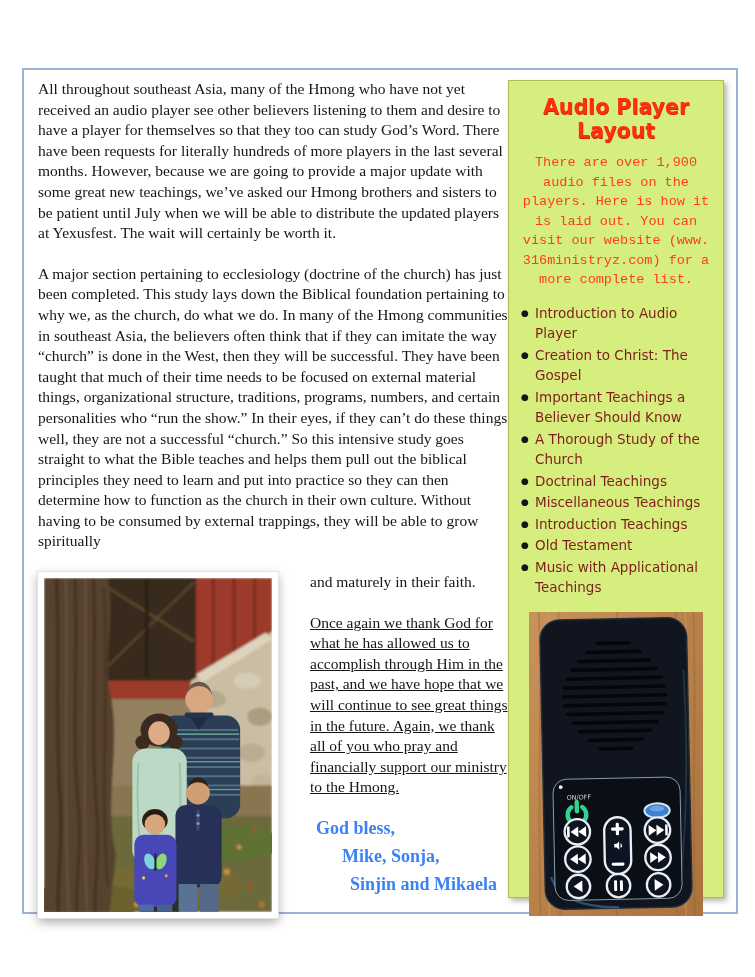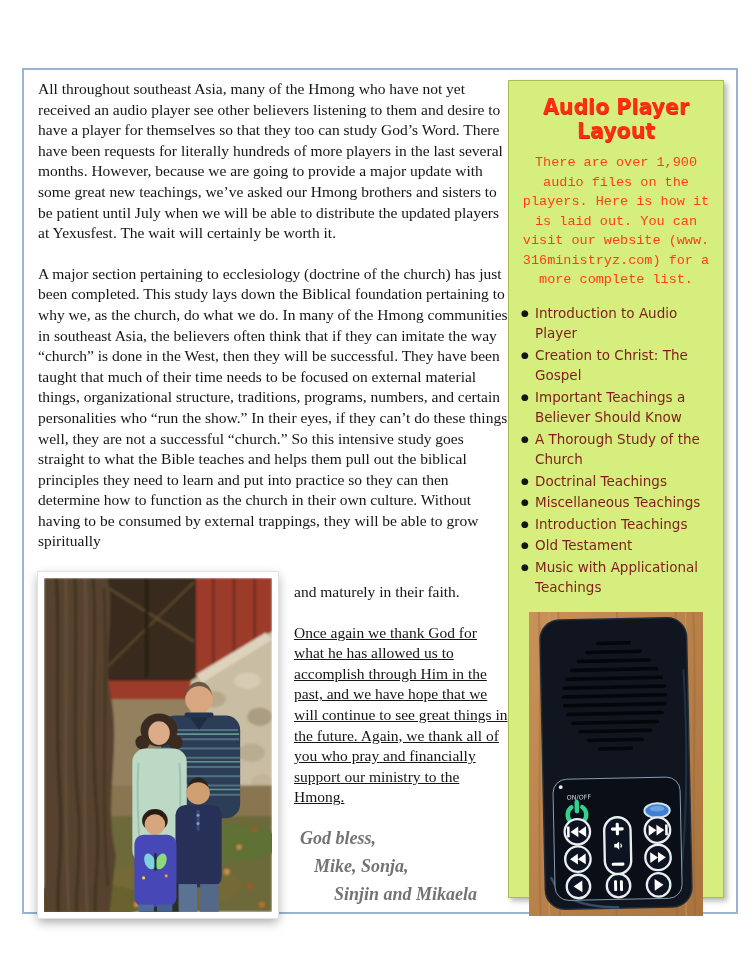--- a/index.html
+++ b/index.html
@@ -11,32 +11,32 @@
   .content-box {
     position:absolute; left:22px; top:68px; width:716px; height:846px;
     border:2px solid #9ab2d4; background:#ffffff;
   }
   
   .text-col {
     position:absolute; left:14px; top:9px; width:470px;
     font-size:15.5px; line-height:20.6px; color:#151515;
   }
   .text-col p { margin:0 0 20px 0; text-align:left; }
-  .wrap-row { display:flex; gap:16px; align-items:center; }
+  .wrap-row { display:flex; gap:32px; align-items:flex-start; }
   .family-photo {
     flex:none; width:240px; background:#ffffff; padding:6px;
     box-shadow:0 4px 10px rgba(0,0,0,0.35); outline:1px solid #e3e3e3;
   }
   .family-photo svg { display:block; width:100%; height:auto; }
   .right-sub { flex:1; padding-top:0; }
   .right-sub .cont { margin:0 0 20px 0; }
   .right-sub .thanks { margin:0 0 16px 0;text-decoration:underline; }
-  .signature { font-style:italic; font-weight:bold; font-size:18px; line-height:28px; color:#737373; }
+  .signature { font-weight:bold; font-size:18px; line-height:28px; color:#3b82f6; }
   .sig-1 { margin-left:6px; }
-  .sig-2 { margin-left:20px; }
+  .sig-2 { margin-left:32px; }
   .sig-3 { margin-left:40px; }
   
   .sidebar {
     position:absolute; left:484px; top:10px; width:216px; height:818px;
     background:#d6ee7d; border:1px solid #a8bd54;
     box-shadow:3px 3px 5px rgba(110,120,85,0.5);
     font-family:"DejaVu Sans", sans-serif;
   }
   .sidebar-title {
     margin:14px 4px 10px 4px; text-align:center;

